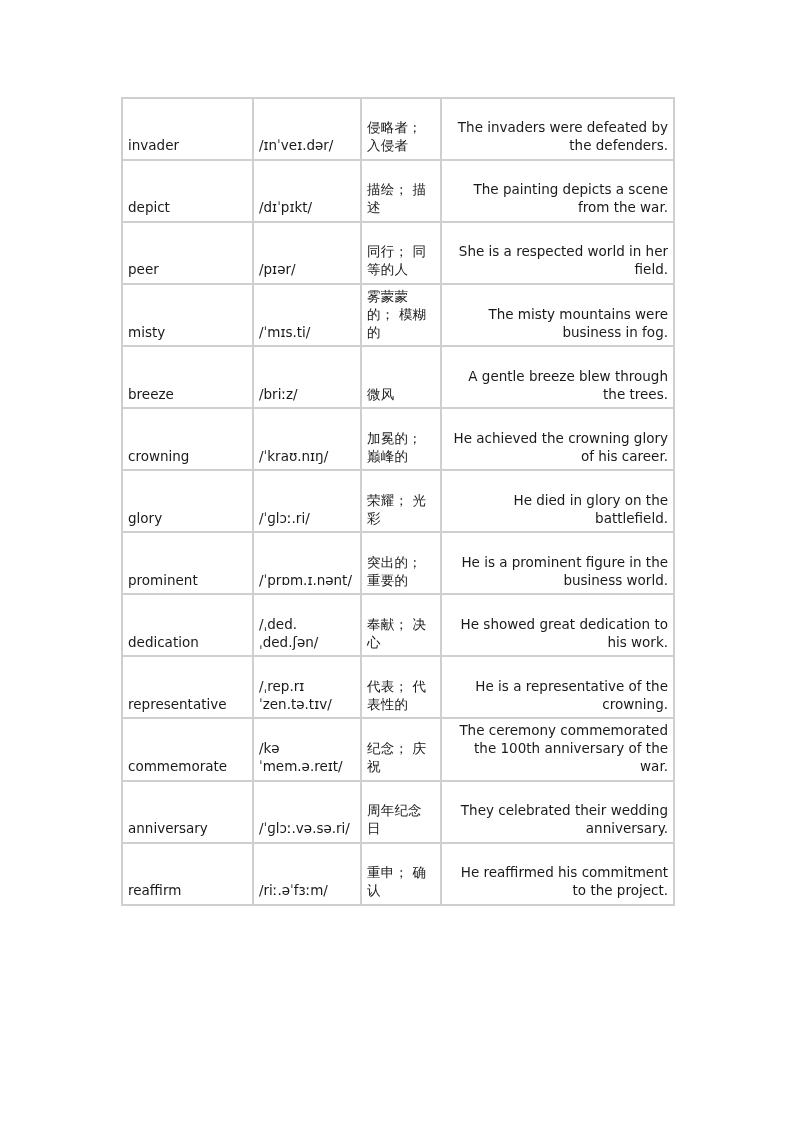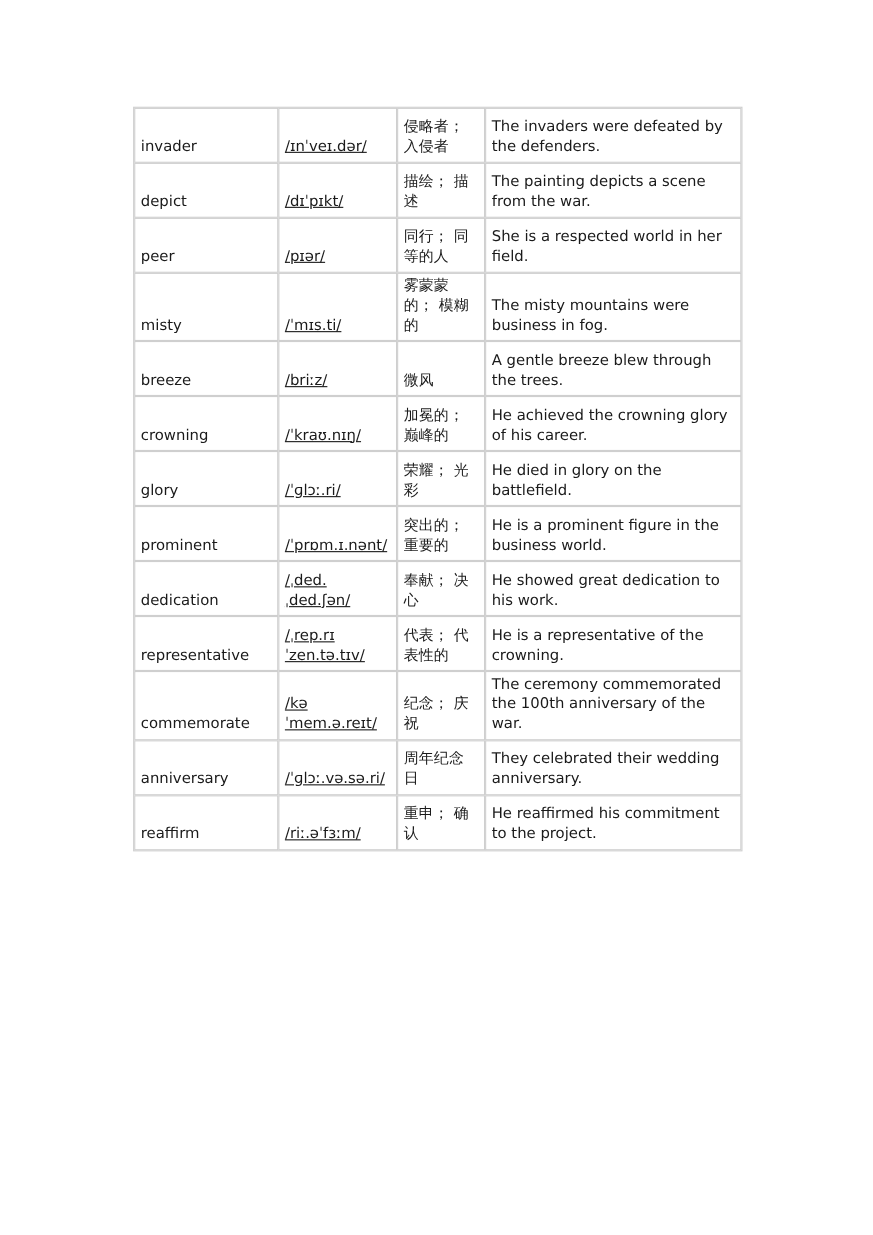--- a/index.html
+++ b/index.html
@@ -38,52 +38,52 @@
     width: 552px;
     table-layout: fixed;
     border: 1px solid #cfcfcf;
     background: #ffffff;
   }
 
   table.vocab-table td {
     border: 1px solid #cfcfcf;
     vertical-align: bottom;
     padding: 3px 5px 4px 5px;
-    height: 50px;
+    height: 62px;
     box-sizing: border-box;
     line-height: 1.32;
     font-size: 13.5px;
     color: #1a1a1a;
     word-wrap: break-word;
     overflow-wrap: break-word;
   }
 
   col.c-word { width: 131px; }
   col.c-phon { width: 108px; }
   col.c-cn   { width: 80px; }
   col.c-sent { width: 233px; }
 
   td.word-cell {
     font-size: 13.5px;
     margin-left: 39px;
   }
 
   td.phon-cell {
     font-size: 13.5px;
-    text-decoration: underline;
   }
 
   td.cn-cell {
     font-size: 13px;
     font-family: "DejaVu Sans", "Liberation Sans", sans-serif;
     letter-spacing: 0.2px;
   }
 
   td.sent-cell {
     font-size: 13.5px;
+    text-align: right;
   }
 </style>
 </head>
 <body>
 
 <div class="page">
   <div class="vocab-table-wrap">
     <table class="vocab-table">
       <colgroup>
         <col class="c-word">

